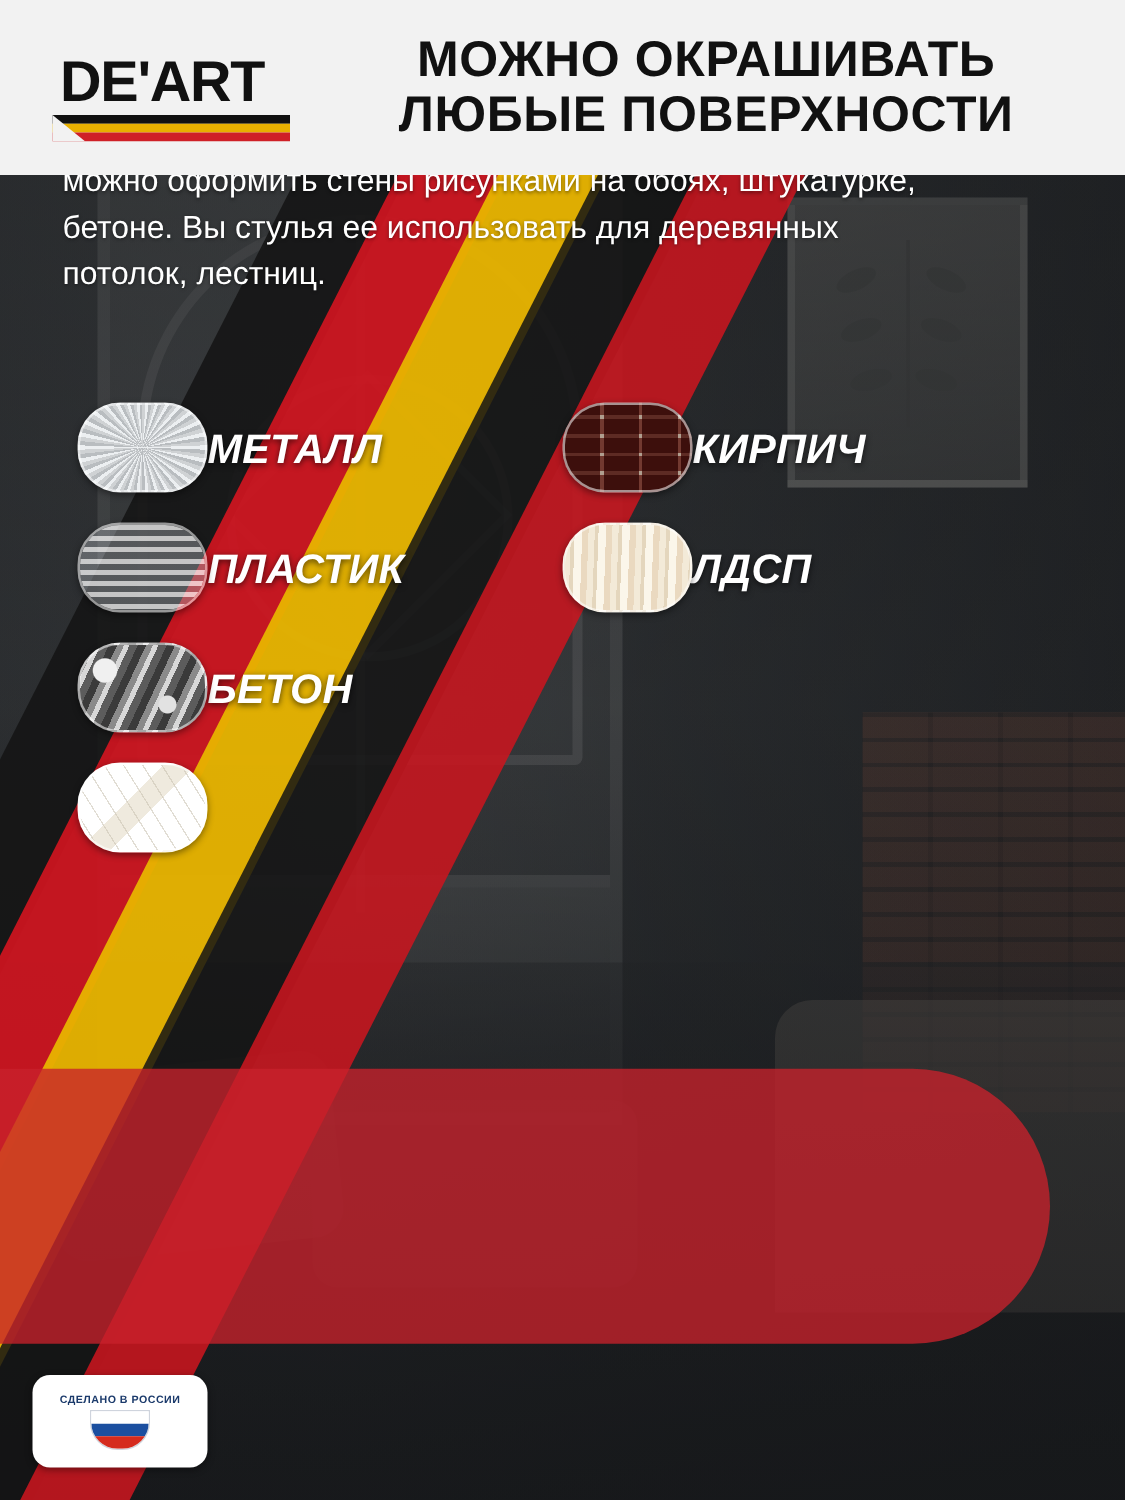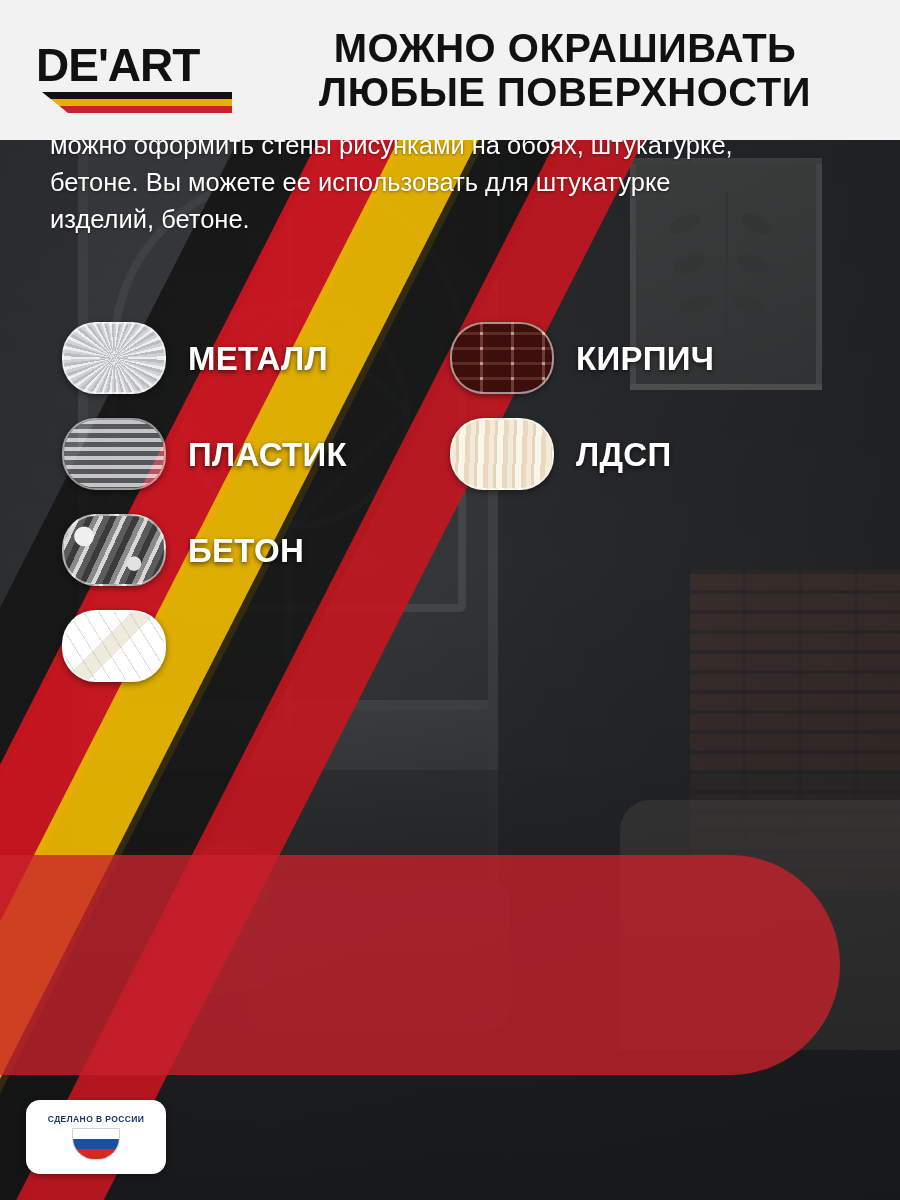--- a/index.html
+++ b/index.html
@@ -33,21 +33,21 @@
     z-index: 40;
   }
   .logo-block {
     position: relative;
     width: 248px;
     height: 140px;
     flex: 0 0 248px;
   }
   .logo-text {
     position: absolute;
-    left: 36px;
+    left: 48px;
     top: 38px;
     font-size: 46px;
     font-weight: bold;
     letter-spacing: -1px;
     color: #111111;
     font-family: "Liberation Sans", sans-serif;
   }
   .logo-stripes {
     position: absolute;
     left: 42px;
@@ -265,28 +265,28 @@
     width: 100px;
     height: 68px;
     border-radius: 34px;
     flex: 0 0 100px;
     border: 2px solid rgba(255,255,255,0.55);
     box-shadow: 0 2px 6px rgba(0,0,0,0.45);
     overflow: hidden;
     position: relative;
   }
   .surface-label {
-    margin-left: 22px;
     color: #ffffff;
     font-size: 33px;
     line-height: 35px;
     font-weight: bold;
     text-transform: uppercase;
     text-shadow: 0 2px 5px rgba(0,0,0,0.65);
     letter-spacing: 0.3px;
+    font-style: italic;
   }
 
   
   .sw-metal {
     background:
       repeating-conic-gradient(from 0deg at 50% 50%,
         #cfd2d4 0deg 4deg, #eceff1 4deg 8deg, #b9bdc0 8deg 12deg);
   }
   .sw-plastic {
     background:
@@ -497,22 +497,22 @@
   </div>
 
   <div class="desc-band">
     <div class="fill"></div>
   </div>
   <div class="desc-text">
     <p>Можно покрасить комоды и шкафы, тумбочки и</p>
     <p>столы, стулья, а также двери, окна, плинтуса и карнизы.</p>
     <p>Подойдет для любой части кухни: пол или потолок. Также</p>
     <p>можно оформить стены рисунками на обоях, штукатурке,</p>
-    <p>бетоне. Вы можете ее использовать для штукатурке</p>
-    <p>изделий, бетоне.</p>
+    <p>бетоне. Вы стулья ее использовать для деревянных</p>
+    <p>потолок, лестниц.</p>
   </div>
 
   <div class="badge">
     <div class="badge-text">Сделано в России</div>
     <div class="badge-flag">
       <div class="bf-w"></div>
       <div class="bf-b"></div>
       <div class="bf-r"></div>
     </div>
   </div>

